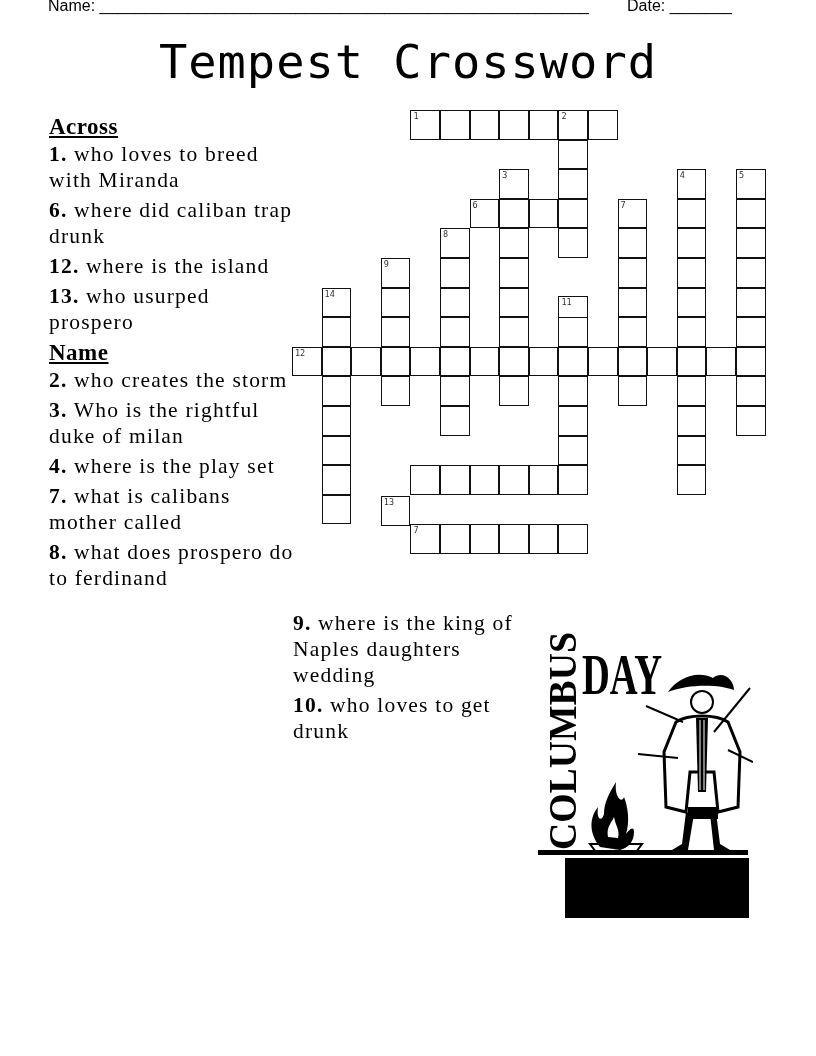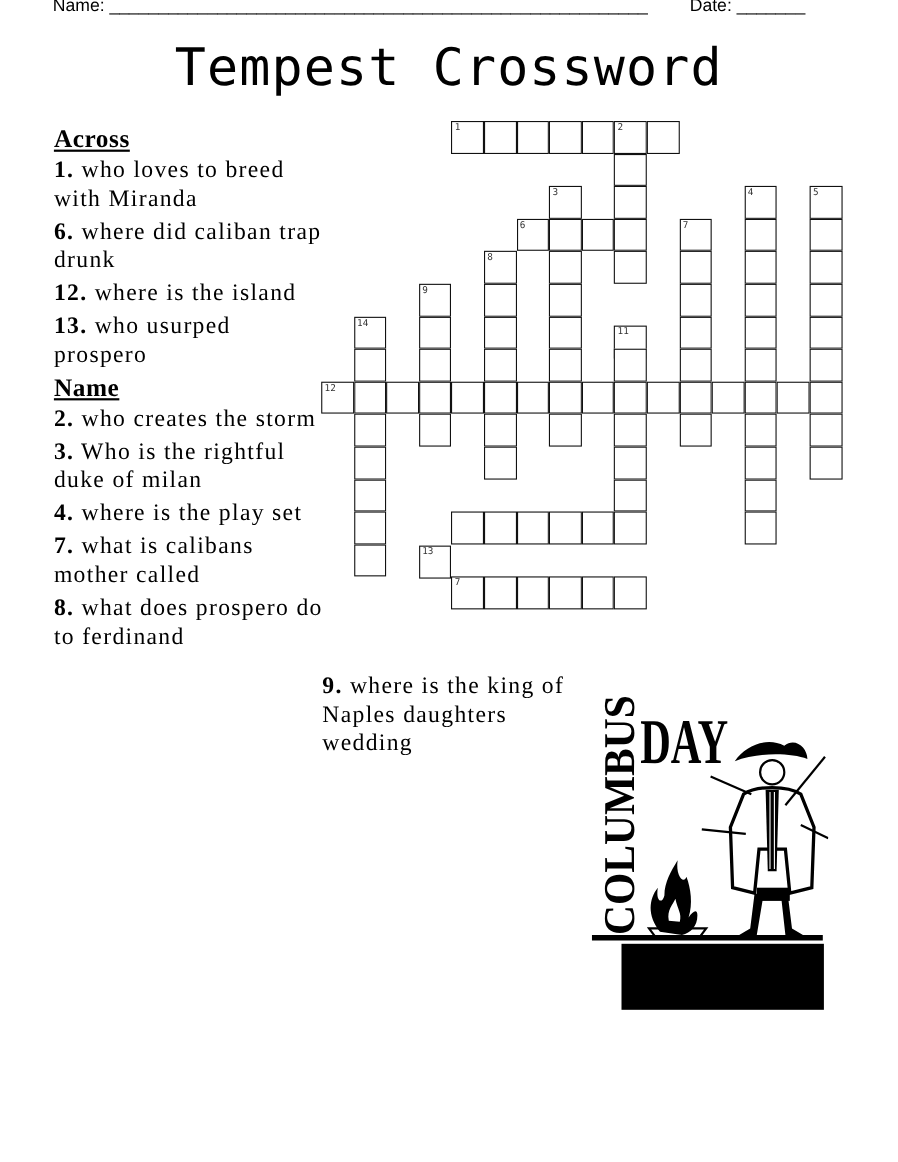--- a/index.html
+++ b/index.html
@@ -36,20 +36,21 @@
   <div class="section-head">Name</div>
   <div class="clue"><span class="clue-num">2.</span><span> who creates the storm</span></div>
   <div class="clue"><span class="clue-num">3.</span><span> Who is the rightful duke of milan</span></div>
   <div class="clue"><span class="clue-num">4.</span><span> where is the play set</span></div>
   <div class="clue"><span class="clue-num">7.</span><span> what is calibans mother called</span></div>
   <div class="clue"><span class="clue-num">8.</span><span> what does prospero do to ferdinand</span></div>
 </div>
 
 <div class="clues clues-right">
   <div class="clue"><span class="clue-num">9.</span><span> where is the king of Naples daughters wedding</span></div>
+  <div class="clue"><span class="clue-num">10.</span><span> who loves to get drunk</span></div>
 </div>
 
 <div class="grid" id="crossword-grid">
     <div class="cell" style="left: 410.4px; top: 110px;">
       <span class="cell-num">1</span>
     </div>
     <div class="cell" style="left: 440px; top: 110px;"></div>
     <div class="cell" style="left: 469.6px; top: 110px;"></div>
     <div class="cell" style="left: 499.2px; top: 110px;"></div>
     <div class="cell" style="left: 528.8px; top: 110px;"></div>

